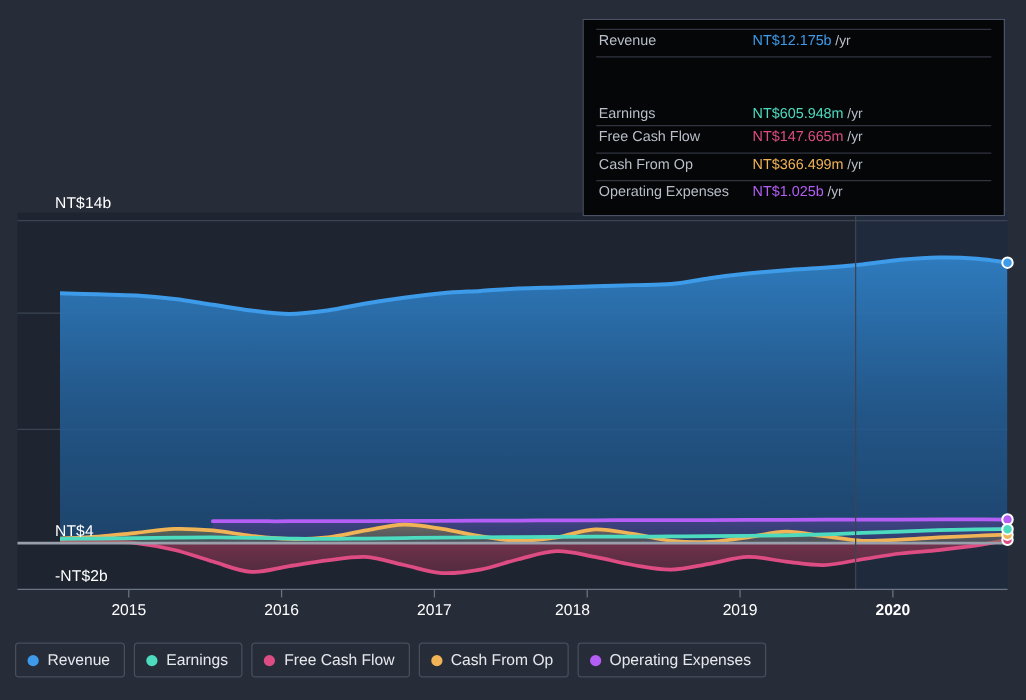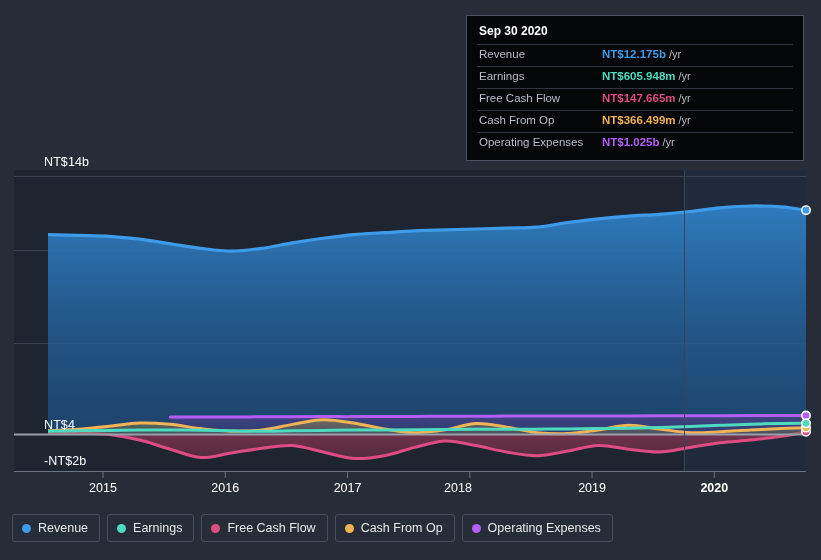--- a/index.html
+++ b/index.html
@@ -77,21 +77,21 @@
   .tt-row.no-rule { border-top: none; padding-top: 1px; }
   .tt-key {
     width: 123px;
     flex: 0 0 123px;
     font-size: 11.5px;
     color: #b9bfc9;
     white-space: nowrap;
   }
   .tt-val {
     font-size: 11.5px;
-    font-weight: bold;
+    font-weight: normal;
     white-space: nowrap;
   }
   .tt-unit {
     font-size: 11px;
     color: #b9bfc9;
     font-weight: normal;
     margin-left: 3px;
   }
 
   
@@ -206,30 +206,29 @@
   <div id="x-labels">
       <div class="x-tick-label" style="left: 103.016px;">2015</div>
       <div class="x-tick-label" style="left: 225.274px;">2016</div>
       <div class="x-tick-label" style="left: 347.532px;">2017</div>
       <div class="x-tick-label" style="left: 458px;">2018</div>
       <div class="x-tick-label" style="left: 592.048px;">2019</div>
       <div class="x-tick-label" style="left: 714.306px; font-weight: bold;">2020</div>
     </div>
 
   <div id="tooltip">
-    <div id="tooltip-title">Sep 30 2020</div>
     <div id="tooltip-rows">
         <div class="tt-row">
           <div class="tt-key">Revenue</div>
           <div class="tt-val" style="color: rgb(61, 155, 233);">NT$12.175b</div>
           <span class="tt-unit">/yr</span>
         </div>
         <div class="tt-row">
           <div class="tt-key">Earnings</div>
-          <div class="tt-val" style="color: rgb(77, 219, 192);">NT$605.948m</div>
+          <div class="tt-val" style="color: rgb(77, 219, 192); margin-top: 36px;">NT$605.948m</div>
           <span class="tt-unit">/yr</span>
         </div>
         <div class="tt-row">
           <div class="tt-key">Free Cash Flow</div>
           <div class="tt-val" style="color: rgb(221, 76, 130);">NT$147.665m</div>
           <span class="tt-unit">/yr</span>
         </div>
         <div class="tt-row">
           <div class="tt-key">Cash From Op</div>
           <div class="tt-val" style="color: rgb(240, 179, 86);">NT$366.499m</div>

